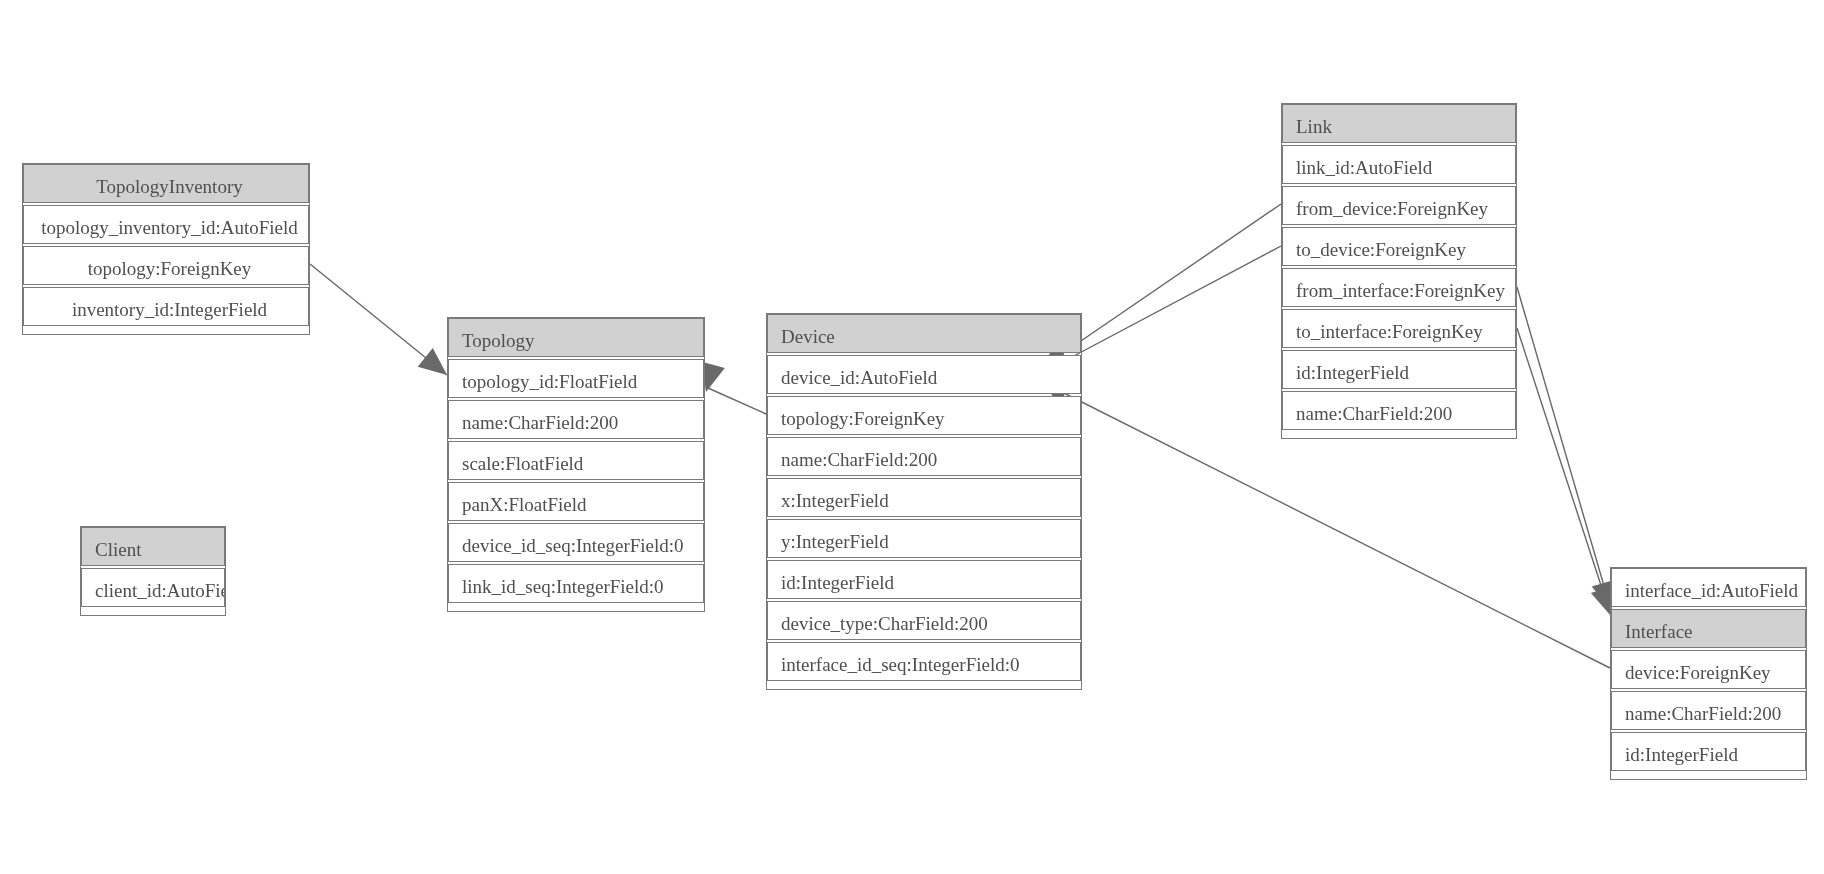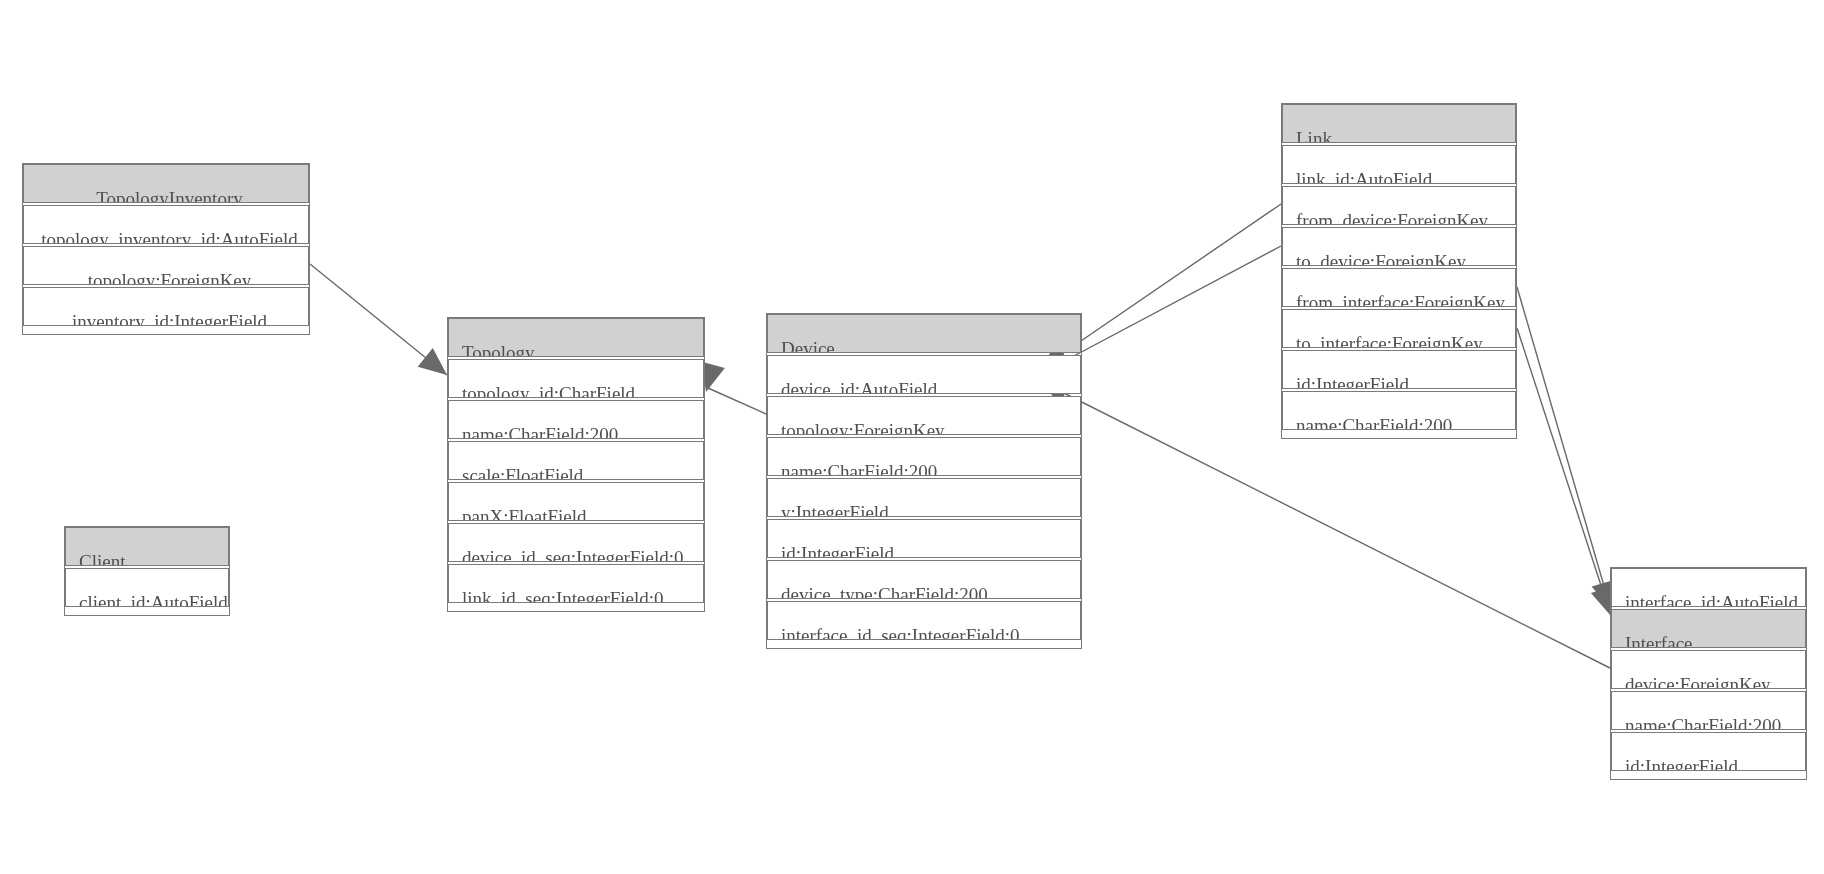--- a/index.html
+++ b/index.html
@@ -25,21 +25,21 @@
     box-sizing: border-box;
     border: 1px solid var(--border-color, #7a7a7a);
     background: transparent;
   }
   .tbox {
     box-sizing: border-box;
     height: 39px;
     line-height: 36px;
     border: 1px solid var(--border-color, #7a7a7a);
     margin: 0 0 2px 0;
-    padding: 16px 6px 0 13px;
+    padding: 4px 6px 0 13px;
     font-size: 19px;
     color: var(--text-color, #4f4f4f);
     white-space: nowrap;
     overflow: hidden;
     background: var(--row-fill, #ffffff);
   }
   .tbox:last-child { margin-bottom: 8px; }
   .theader { background: var(--header-fill, #d1d1d1); }
   #relations {
     position: absolute;
@@ -68,36 +68,37 @@
       <polygon points="1611,616 1613.7199015530875,585.6585739369174 1590.9044166805868,593.1052946939141" fill="#696969"></polygon>
     </svg>
 <div class="entity-table" style="left: 22px; top: 163px; width: 288px; text-align: center;">
       <div class="tbox theader">TopologyInventory</div>
       <div class="tbox trow">topology_inventory_id:AutoField</div>
       <div class="tbox trow">topology:ForeignKey</div>
       <div class="tbox trow">inventory_id:IntegerField</div>
     </div>
     <div class="entity-table" style="left: 447px; top: 317px; width: 258px;">
       <div class="tbox theader">Topology</div>
-      <div class="tbox trow">topology_id:CharField</div>
+      <div class="tbox trow">topology_id:FloatField</div>
       <div class="tbox trow">name:CharField:200</div>
       <div class="tbox trow">scale:FloatField</div>
       <div class="tbox trow">panX:FloatField</div>
       <div class="tbox trow">device_id_seq:IntegerField:0</div>
       <div class="tbox trow">link_id_seq:IntegerField:0</div>
     </div>
-    <div class="entity-table" style="left: 64px; top: 526px; width: 166px;">
+    <div class="entity-table" style="left: 80px; top: 526px; width: 146px;">
       <div class="tbox theader">Client</div>
       <div class="tbox trow">client_id:AutoField</div>
     </div>
     <div class="entity-table" style="left: 766px; top: 313px; width: 316px;">
       <div class="tbox theader">Device</div>
       <div class="tbox trow">device_id:AutoField</div>
       <div class="tbox trow">topology:ForeignKey</div>
       <div class="tbox trow">name:CharField:200</div>
+      <div class="tbox trow">x:IntegerField</div>
       <div class="tbox trow">y:IntegerField</div>
       <div class="tbox trow">id:IntegerField</div>
       <div class="tbox trow">device_type:CharField:200</div>
       <div class="tbox trow">interface_id_seq:IntegerField:0</div>
     </div>
     <div class="entity-table" style="left: 1281px; top: 103px; width: 236px;">
       <div class="tbox theader">Link</div>
       <div class="tbox trow">link_id:AutoField</div>
       <div class="tbox trow">from_device:ForeignKey</div>
       <div class="tbox trow">to_device:ForeignKey</div>

